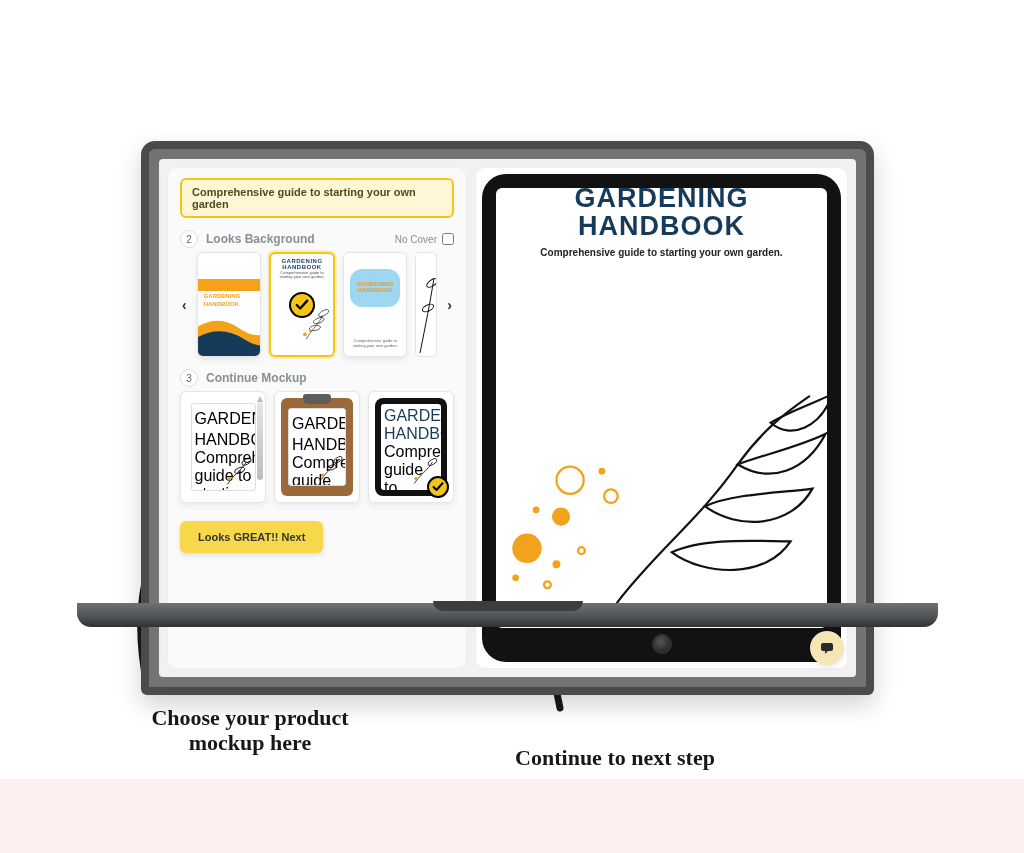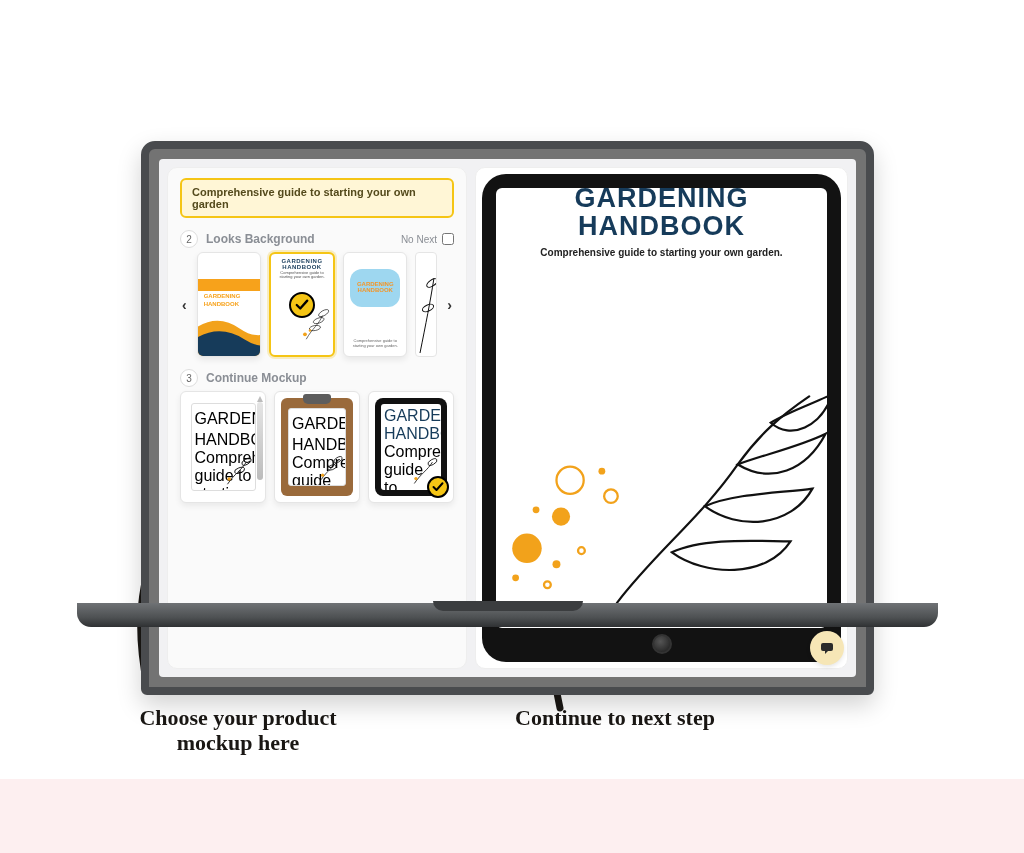--- a/index.html
+++ b/index.html
@@ -118,41 +118,41 @@
 
 <svg class="arrow-svg" style="left:105px;top:480px;width:160px;height:230px" viewBox="0 0 160 230">
   <path d="M115 10 C 60 25, 20 95, 42 205" fill="none" stroke="#1a1714" stroke-width="7" stroke-linecap="round"></path>
   <path d="M115 10 L96 24 M115 10 L102 -4" transform="translate(0,6)" fill="none" stroke="#1a1714" stroke-width="7" stroke-linecap="round"></path>
 </svg>
 <svg class="arrow-svg" style="left:400px;top:560px;width:190px;height:155px" viewBox="0 0 190 155">
   <path d="M12 18 C 75 35, 145 55, 160 148" fill="none" stroke="#1a1714" stroke-width="7" stroke-linecap="round"></path>
   <path d="M12 18 L32 8 M12 18 L25 36" fill="none" stroke="#1a1714" stroke-width="7" stroke-linecap="round"></path>
 </svg>
 
-<div class="hand" style="left:108px;top:705px;width:260px">Choose your product<br>mockup here</div>
-<div class="hand" style="left:465px;top:705px;width:300px">Continue to next step</div>
+<div class="hand" style="left:120px;top:705px;width:260px">Choose your product<br>mockup here</div>
+<div class="hand" style="left:465px;top:745px;width:300px">Continue to next step</div>
 
 <div class="device">
   <div class="bezel">
     <div class="screen">
 
       <div class="app">
 
         <div class="left-pane">
 
           <div class="tagline-bar">
             <span>Comprehensive guide to starting your own garden</span>
           </div>
 
           <div>
             <div class="section-head">
               <div class="step-badge">2</div>
               <div class="section-title">Looks Background</div>
               <label class="no-cover">
-                <span>No Next</span>
+                <span>No Cover</span>
                 <input type="checkbox" style="">
               </label>
             </div>
 
             <div class="thumb-row">
               <div class="nav-arrow">‹</div>
 
               <div class="cover-thumb cvA">
                 <div class="band"></div>
                 <div class="title1">GARDENING</div>
@@ -264,20 +264,21 @@
                 </div>
                 <div class="check-corner">
                   <svg viewBox="0 0 16 16">
                       <path d="M2 8 L6 12 L14 3" stroke="#000" stroke-width="2.6" fill="none" stroke-linecap="round" stroke-linejoin="round"></path>
                     </svg>
                 </div>
               </div>
             </div>
           </div>
 
+          <button class="looks-great">Looks GREAT!! Next</button>
         </div>
 
         <div class="right-pane">
           <div class="preview-tablet">
             <div class="preview-screen">
               <div class="preview-title">
                 <span>GARDENING</span><br>
                 <span>HANDBOOK</span>
               </div>
               <div class="preview-sub">Comprehensive guide to starting your own garden.</div>

